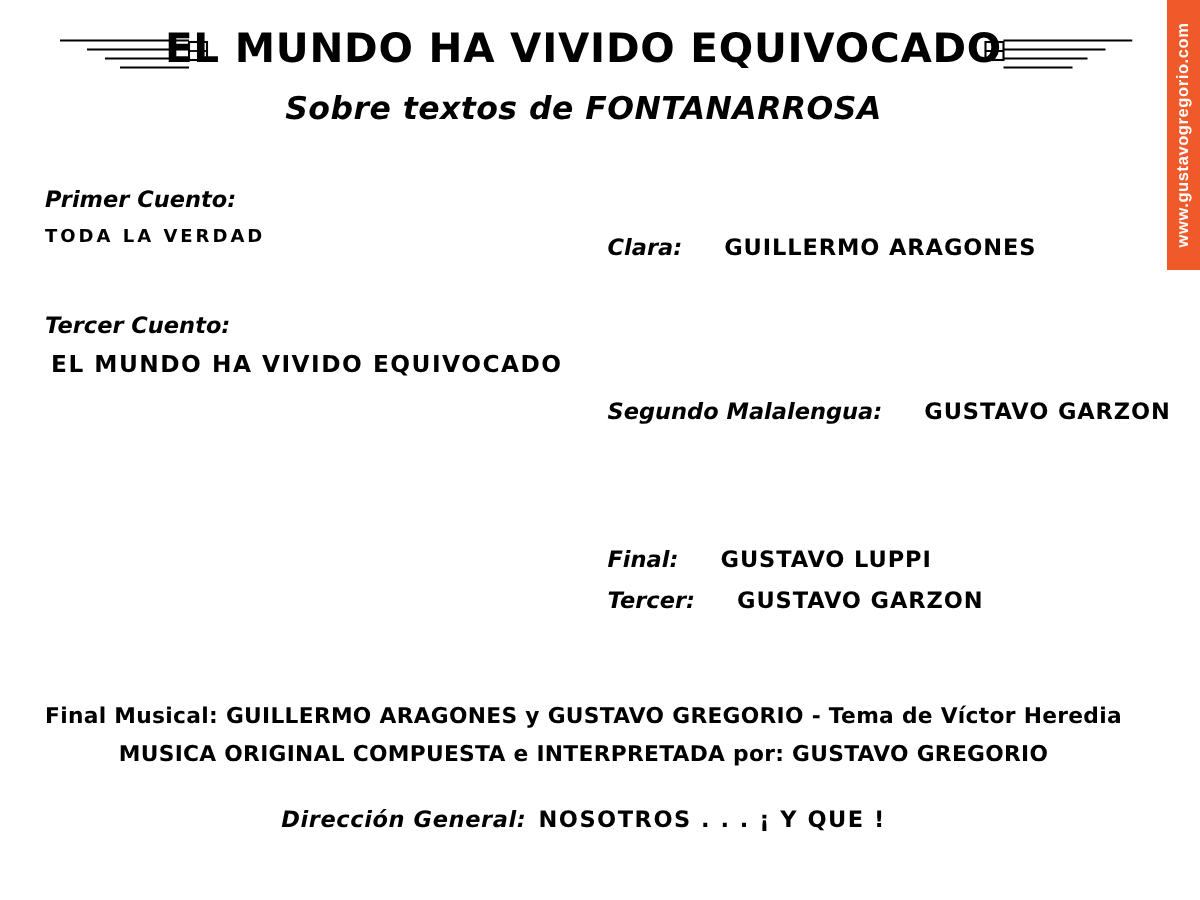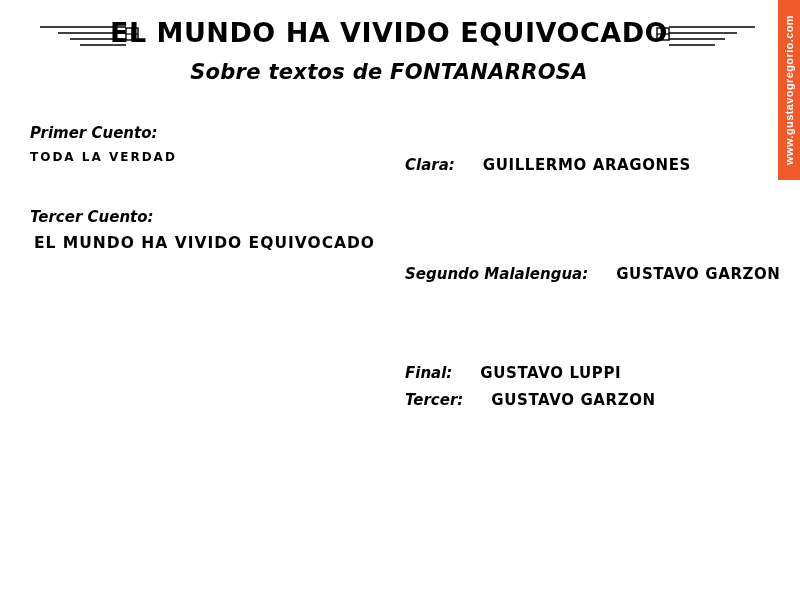--- a/index.html
+++ b/index.html
@@ -244,18 +244,25 @@
           <span class="cast-char">Final:</span><span class="cast-actor">GUSTAVO LUPPI</span>
         </div>
         <div class="cast-row">
           <span class="cast-char">Tercer:</span><span class="cast-actor">GUSTAVO GARZON</span>
         </div>
       </div>
 
     </div>
   </div>
 
+  <div class="footer">
+    <div class="footer-line">Final Musical: GUILLERMO ARAGONES y GUSTAVO GREGORIO - Tema de Víctor Heredia</div>
+    <div class="footer-line">MUSICA ORIGINAL COMPUESTA e INTERPRETADA por: GUSTAVO GREGORIO</div>
+    <div class="footer-direction">
+      <span class="lbl">Dirección General:</span><span class="val">NOSOTROS . . . ¡ Y QUE !</span>
+    </div>
+  </div>
 
 </div>
 
 <div class="watermark">
   <span class="watermark-inner">www.gustavogregorio.com</span>
 </div>
 
 </body></html>

